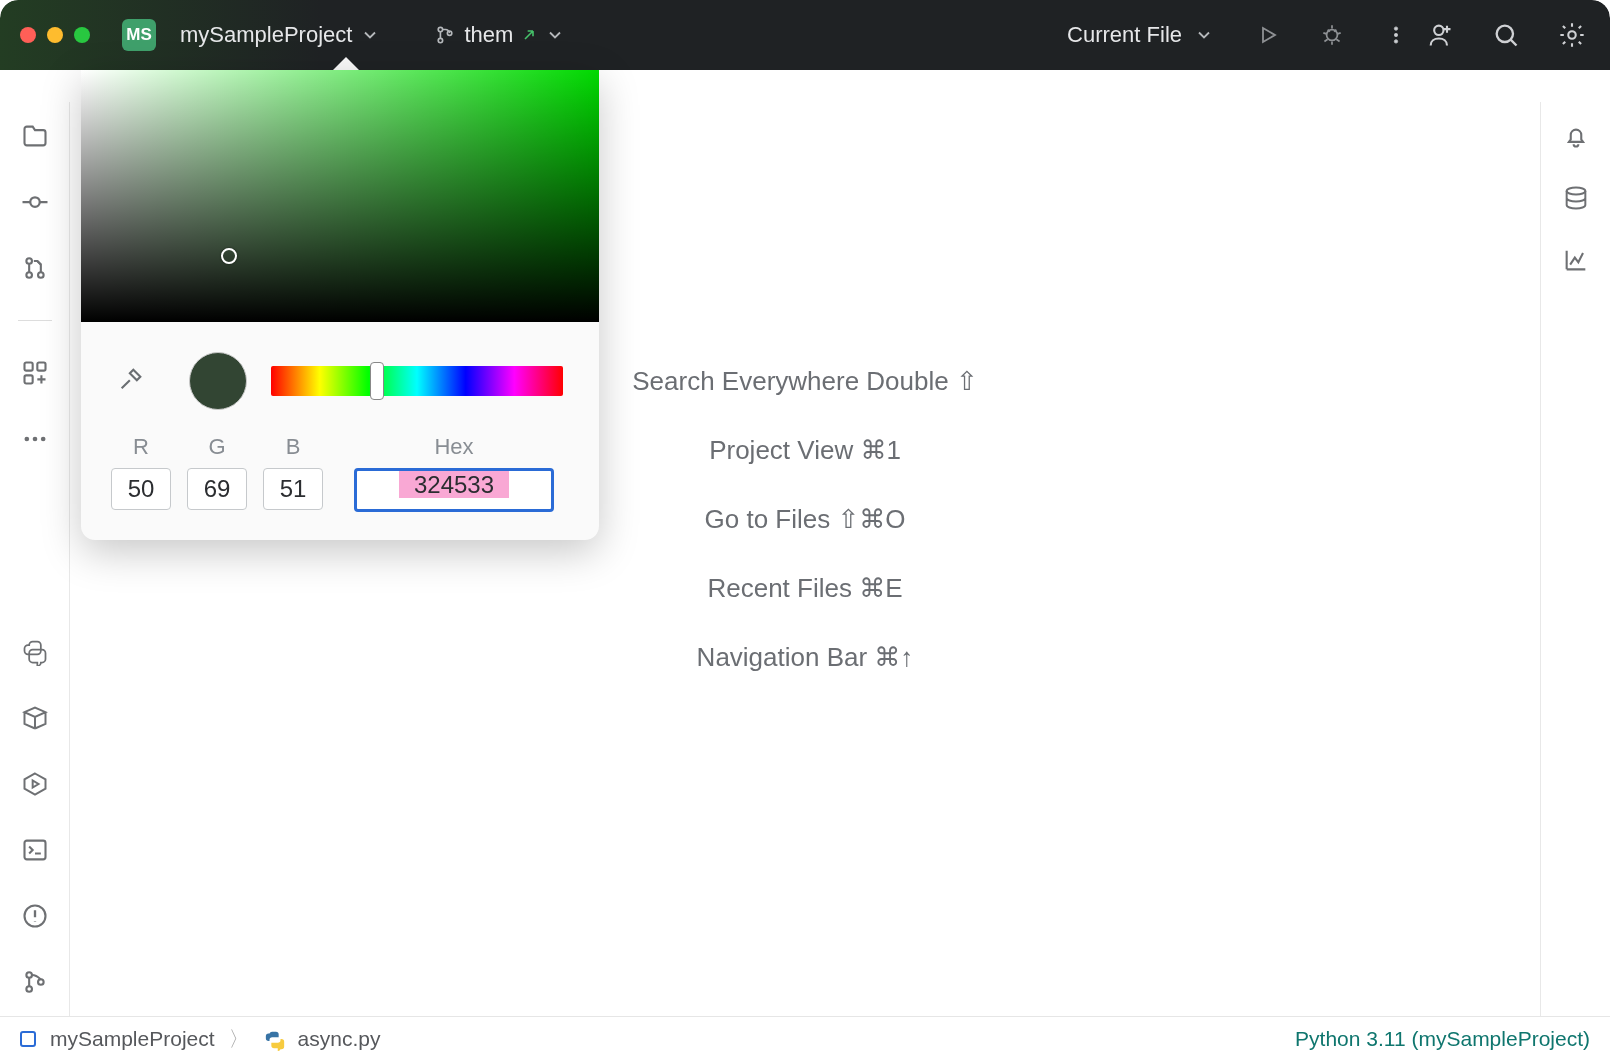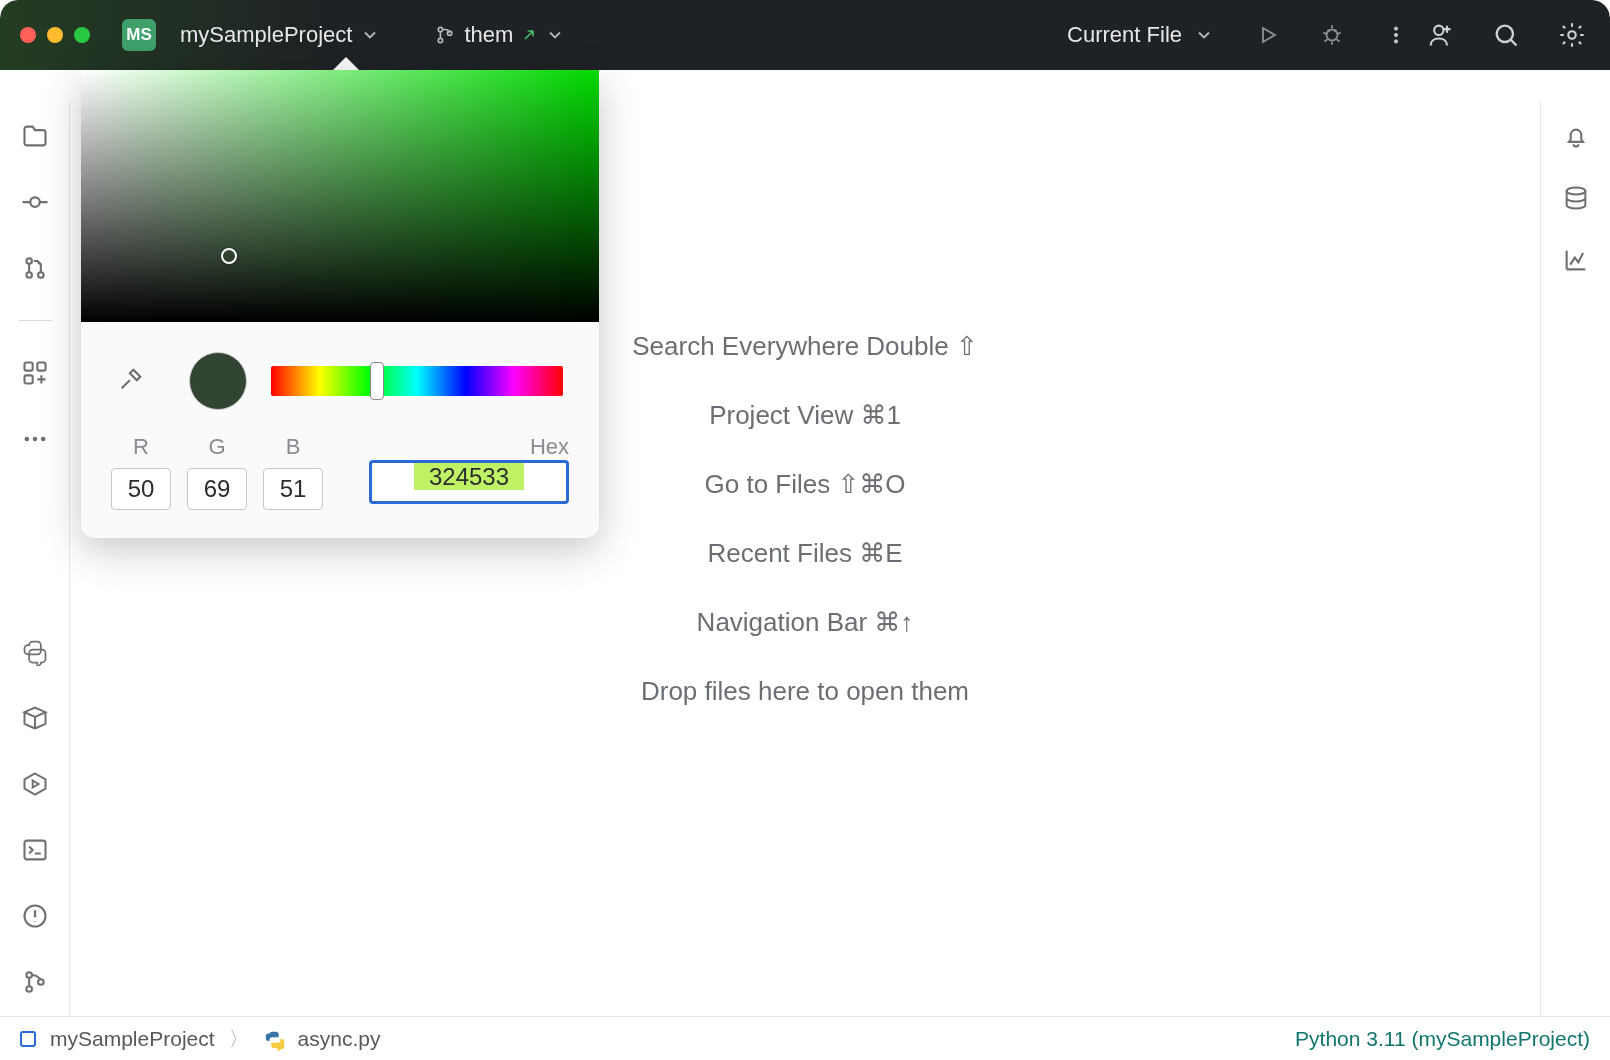--- a/index.html
+++ b/index.html
@@ -95,27 +95,27 @@
     background:#fff; border:1px solid #888; border-radius:4px;
     left: 34%;
   }
   .value-row { display:flex; gap: 16px; padding: 8px 30px 28px;}
   .val-cell { display:flex; flex-direction:column; align-items:center; gap:8px;}
   .val-label { color:#888d93; font-size: 22px;}
   .val-input {
     width: 60px; height: 42px; border:1px solid #c6c9cc; background:#fff;
     text-align:center; font-size: 24px; color:#2b2d30; border-radius:4px;
   }
-  .hex-cell { flex:1; display:flex;flex-direction:column;align-items:flex-end;}
+  .hex-cell { flex:1; display:flex;flex-direction:column;align-items:center;gap:8px;}
   .hex-input {
     width: 200px; height: 44px; border:3px solid #2a6bd6; background:#fff;
     text-align:center; font-size: 24px; color:#2b2d30; border-radius:4px;
     outline:none;
   }
-  .hex-sel { background: #bef264; padding: 0 15px;}
+  .hex-sel { background: #f9a8d4; padding: 0 15px;}
   
   .status {
     height: 44px; border-top:1px solid #e6e6e6; display:flex; align-items:center;
     padding: 0 20px; font-size: 21px; color:#56585c; gap:14px;
   }
   .crumb-sq { width:16px;height:16px;border:2px solid #2a6bd6; border-radius:3px;}
   .crumb-sep { color:#aaa;}
   .py-ic { width:20px;height:20px; }
   .status-right { margin-left:auto; color:#0f766e;}
 </style>
@@ -298,21 +298,20 @@
     </div>
   </div>
 
   <div class="editor-area">
     <div class="placeholder">
       <div class="row">Search Everywhere Double ⇧</div>
       <div class="row">Project View ⌘1</div>
       <div class="row">Go to Files ⇧⌘O</div>
       <div class="row">Recent Files ⌘E</div>
       <div class="row">Navigation Bar ⌘↑</div>
-      <div class="row">Drop files here to open them</div>
     </div>
   </div>
 
   <div class="gutter-right">
     <div class="gutter-icon">
       <svg viewBox="0 0 24 24" width="28" height="28">
           <path d="M6 17h12l-1.5-2V11a4.5 4.5 0 0 0-9 0v4zM10 19a2 2 0 0 0 4 0" fill="none" stroke="#6e7073" stroke-width="1.8"></path>
         </svg>
     </div>
     <div class="gutter-icon">

